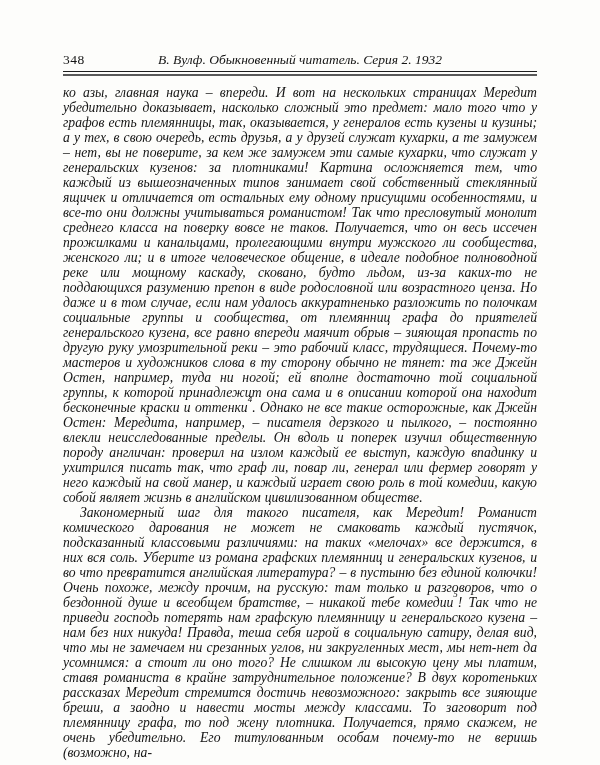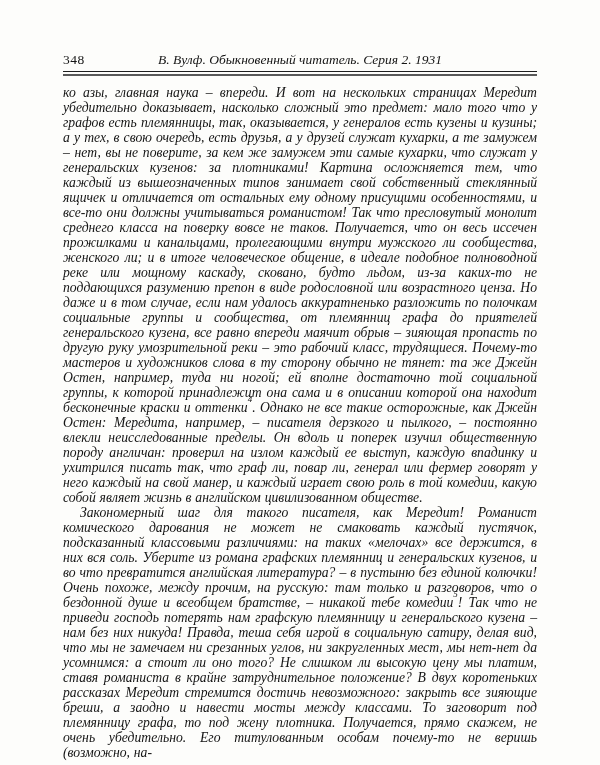--- a/index.html
+++ b/index.html
@@ -60,21 +60,21 @@
   }
 </style>
 </head>
 <body>
 
 <div class="page">
   <div class="content">
 
     <header class="running-head">
       <span class="page-num">348</span>
-      <span class="running-title">В. Вулф. Обыкновенный читатель. Серия 2. 1931</span>
+      <span class="running-title">В. Вулф. Обыкновенный читатель. Серия 2. 1932</span>
     </header>
 
     <div class="rule-thin"></div>
     <div class="rule-thick"></div>
 
     <main class="body-text">
       <p class="para"><span>ко азы, главная наука – впереди. И вот на нескольких страницах Мередит убедительно доказывает, насколько сложный это предмет: мало того что у графов есть племянницы, так, оказывается, у генералов есть кузены и кузины; а у тех, в свою очередь, есть друзья, а у друзей служат кухарки, а те замужем – нет, вы не поверите, за кем же замужем эти самые кухарки, что служат у генеральских кузенов: за плотниками! Картина осложняется тем, что каждый из вышеозначенных типов занимает свой собственный стеклянный ящичек и отличается от остальных ему одному присущими особенностями, и все-то они должны учитываться романистом! Так что пресловутый монолит среднего класса на поверку вовсе не таков. Получается, что он весь иссечен прожилками и канальцами, пролегающими внутри мужского ли сообщества, женского ли; и в итоге человеческое общение, в идеале подобное полноводной реке или мощному каскаду, сковано, будто льдом, из-за каких-то не поддающихся разумению препон в виде родословной или возрастного ценза. Но даже и в том случае, если нам удалось аккуратненько разложить по полочкам социальные группы и сообщества, от племянниц графа до приятелей генеральского кузена, все равно впереди маячит обрыв – зияющая пропасть по другую руку умозрительной реки – это рабочий класс, трудящиеся. Почему-то мастеров и художников слова в ту сторону обычно не тянет: та же Джейн Остен, например, туда ни ногой; ей вполне достаточно той социальной группы, к которой принадлежит она сама и в описании которой она находит бесконечные краски и оттенки</span><sup class="fnref">4</sup><span>. Однако не все такие осторожные, как Джейн Остен: Мередита, например, – писателя дерзкого и пылкого, – постоянно влекли неисследованные пределы. Он вдоль и поперек изучил общественную породу англичан: проверил на излом каждый ее выступ, каждую впадинку и ухитрился писать так, что граф ли, повар ли, генерал или фермер говорят у него каждый на свой манер, и каждый играет свою роль в той комедии, какую собой являет жизнь в английском цивилизованном обществе.</span></p>
 
       <p class="para para-indent"><span>Закономерный шаг для такого писателя, как Мередит! Романист комического дарования не может не смаковать каждый пустячок, подсказанный классовыми различиями: на таких «мелочах» все держится, в них вся соль. Уберите из романа графских племянниц и генеральских кузенов, и во что превратится английская литература? – в пустыню без единой колючки! Очень похоже, между прочим, на русскую: там только и разговоров, что о бездонной душе и всеобщем братстве, – никакой тебе комедии</span><sup class="fnref">5</sup><span>! Так что не приведи господь потерять нам графскую племянницу и генеральского кузена – нам без них никуда! Правда, теша себя игрой в социальную сатиру, делая вид, что мы не замечаем ни срезанных углов, ни закругленных мест, мы нет-нет да усомнимся: а стоит ли оно того? Не слишком ли высокую цену мы платим, ставя романиста в крайне затруднительное положение? В двух коротеньких рассказах Мередит стремится достичь невозможного: закрыть все зияющие бреши, а заодно и навести мосты между классами. То заговорит под племянницу графа, то под жену плотника. Получается, прямо скажем, не очень убедительно. Его титулованным особам почему-то не веришь (возможно, на-</span></p>
     </main>

